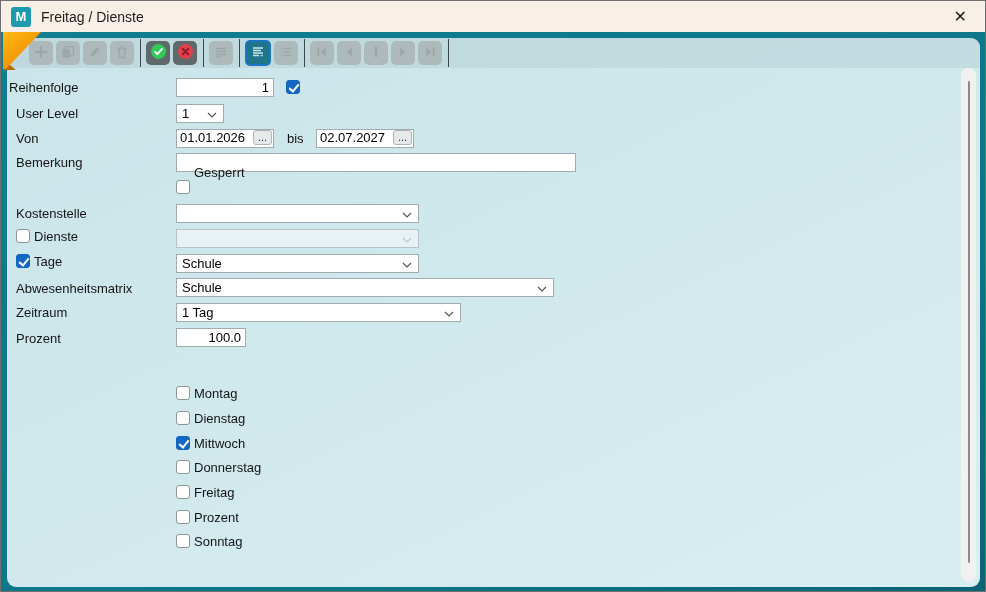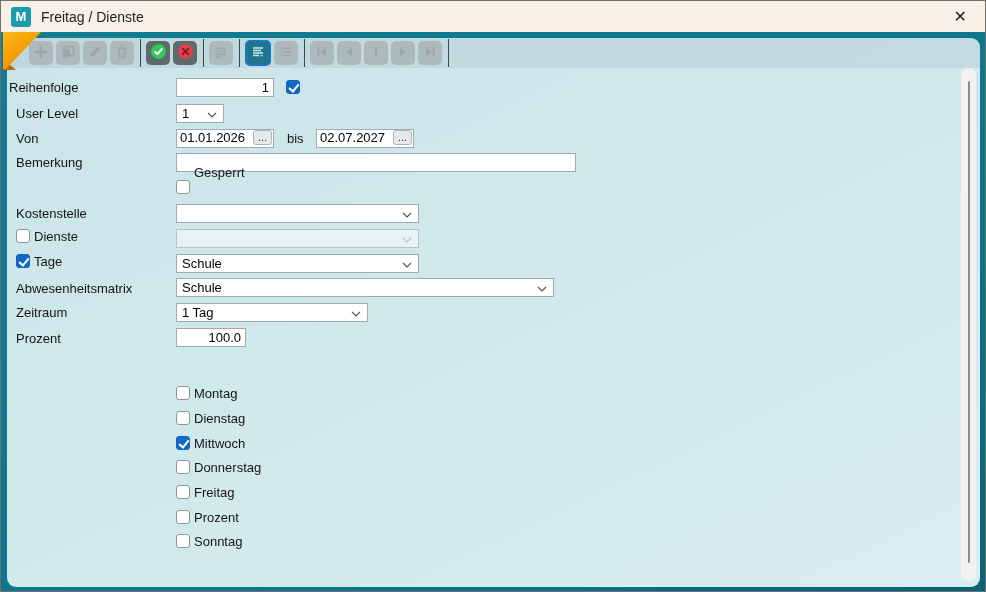--- a/index.html
+++ b/index.html
@@ -221,21 +221,21 @@
 
   <span class="lbl" style="left:15px;top:280px">Abwesenheitsmatrix</span>
   <div class="select" style="left:175px;top:277px;width:378px">
     <span>Schule</span>
     <span class="chev"><svg width="10" height="6" viewBox="0 0 10 6">
           <path d="M1 1l4 4 4-4" stroke="currentColor" stroke-width="1.2" fill="none"></path>
         </svg></span>
   </div>
 
   <span class="lbl" style="left:15px;top:304px">Zeitraum</span>
-  <div class="select" style="left:175px;top:302px;width:192px">
+  <div class="select" style="left:175px;top:302px;width:285px">
     <span>1 Tag</span>
     <span class="chev"><svg width="10" height="6" viewBox="0 0 10 6">
           <path d="M1 1l4 4 4-4" stroke="currentColor" stroke-width="1.2" fill="none"></path>
         </svg></span>
   </div>
 
   <span class="lbl" style="left:15px;top:330px">Prozent</span>
   <input class="inp num" style="left: 175px; top: 327px; width: 70px;" value="100.0">
 
 

